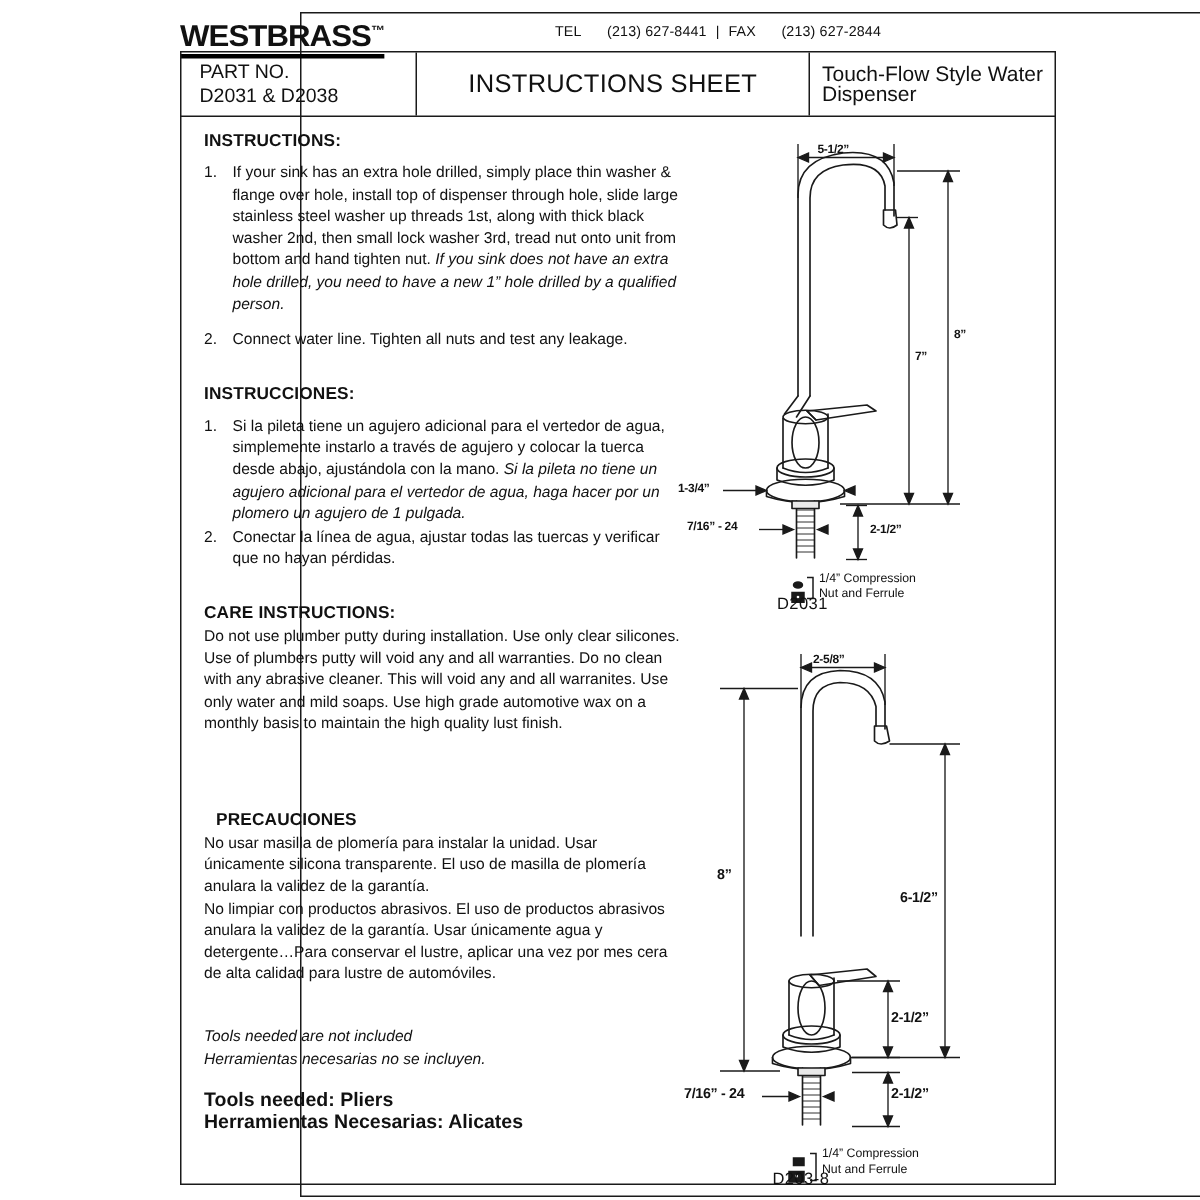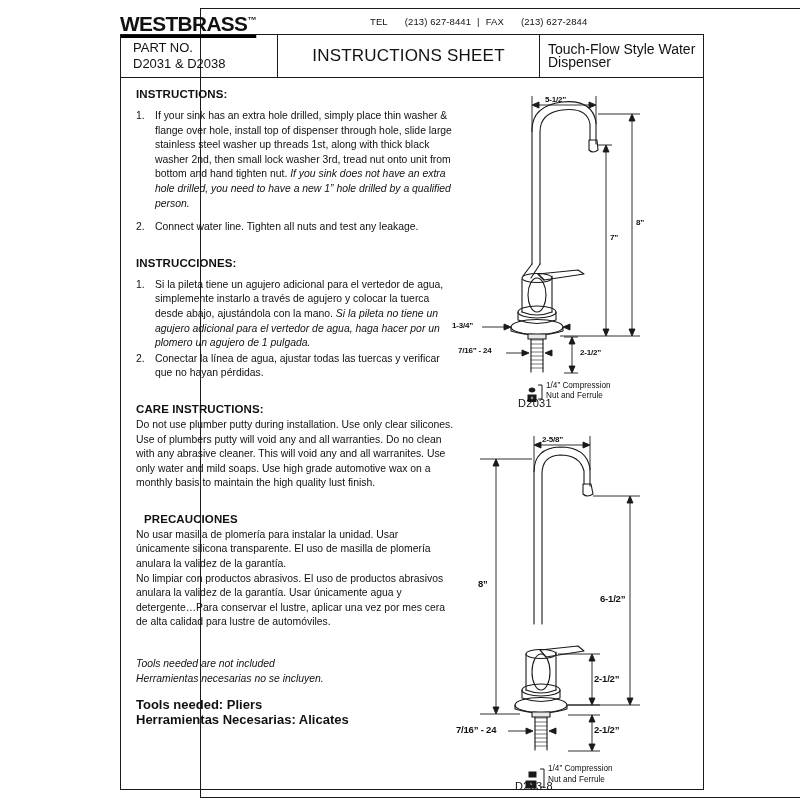--- a/index.html
+++ b/index.html
@@ -137,21 +137,21 @@
     font-size: 10.4px;
   }
   .olist li i { font-style: italic; }
   .para {
     font-size: 10.4px;
     line-height: 14.6px;
     margin: 0;
   }
   .block { margin-bottom: 15px; }
   .gap-sm { height: 7px; }
-  .precaution-head { padding-left: 8px; }
+  .precaution-head { padding-left: 8px; margin-top: 28px; }
   .tools-italic {
     font-size: 10.4px;
     line-height: 14.6px;
     font-style: italic;
     margin: 0;
   }
   .tools-bold {
     font-size: 13px;
     line-height: 15px;
     font-weight: bold;

